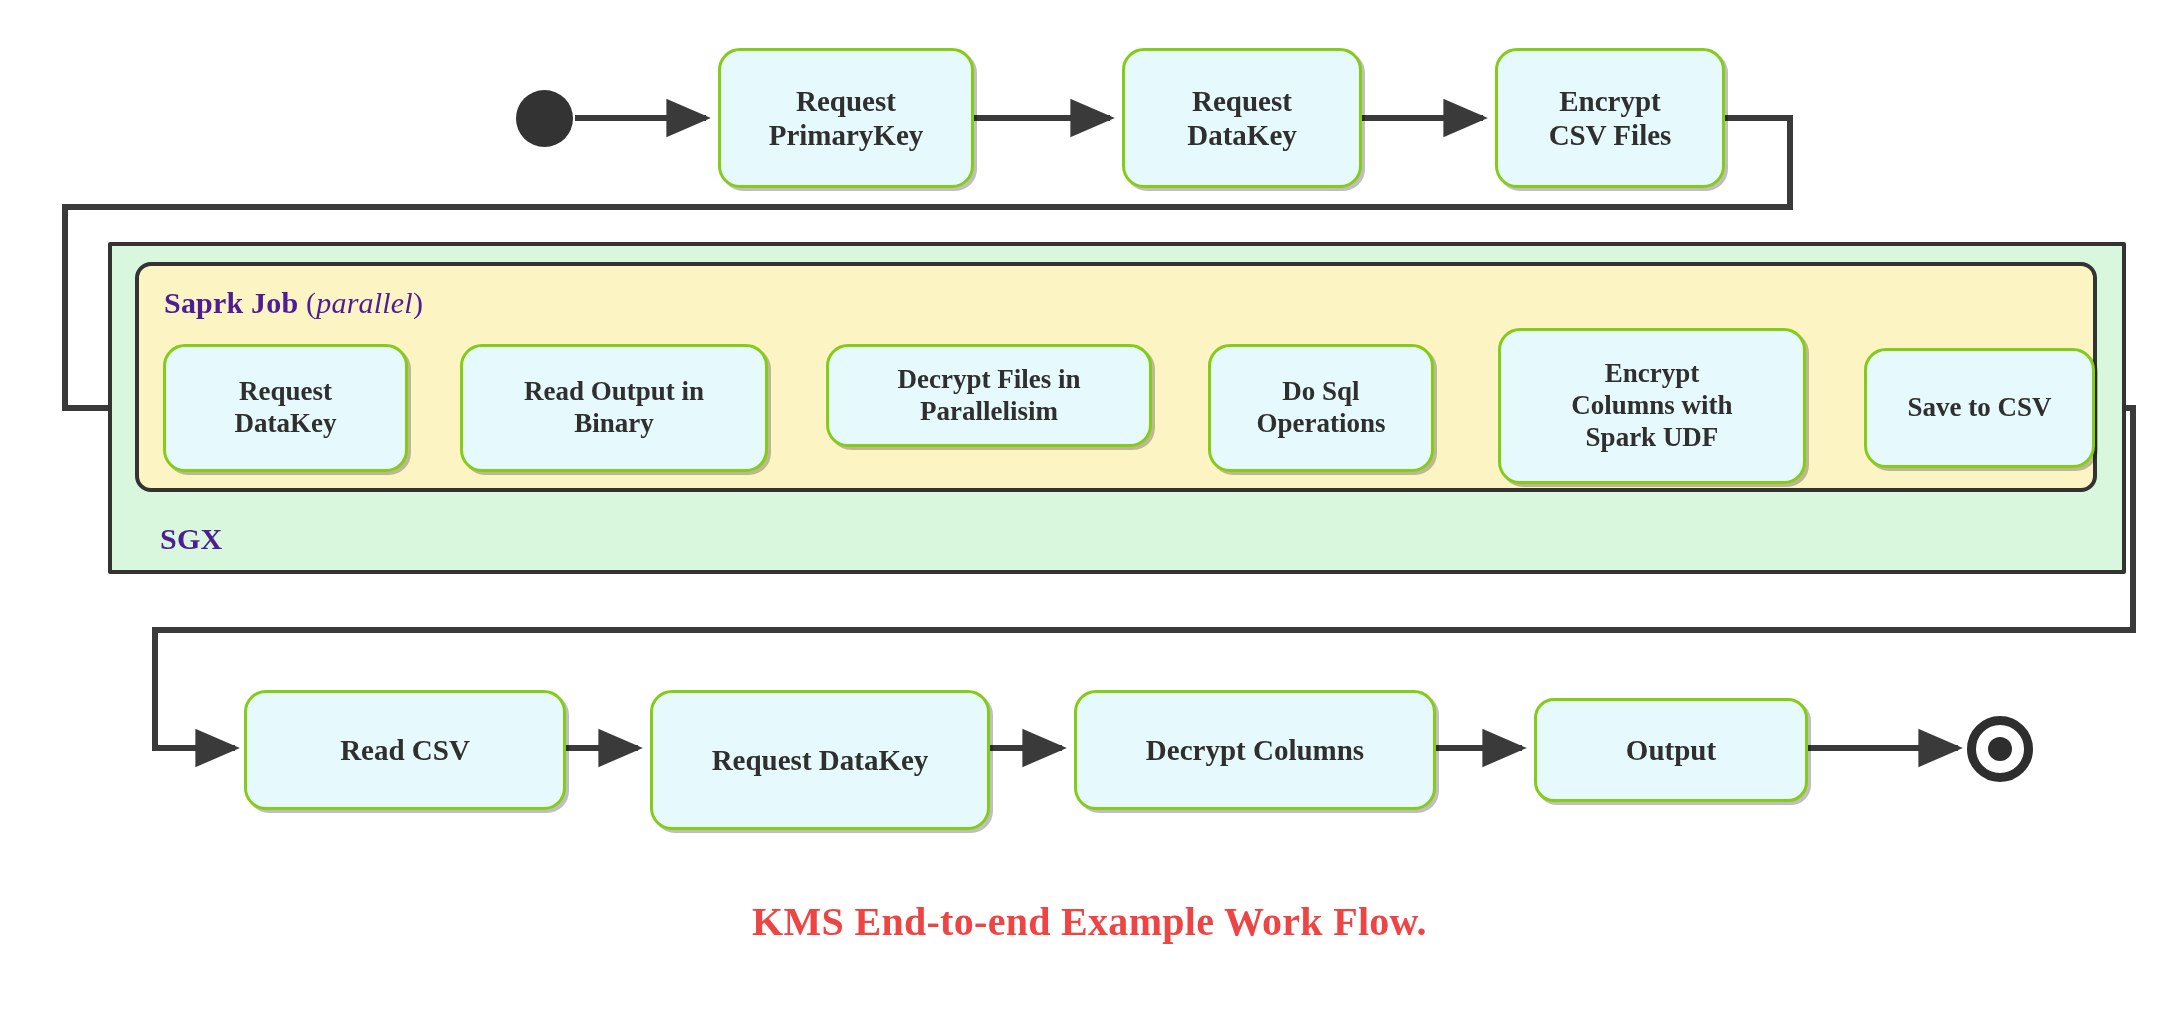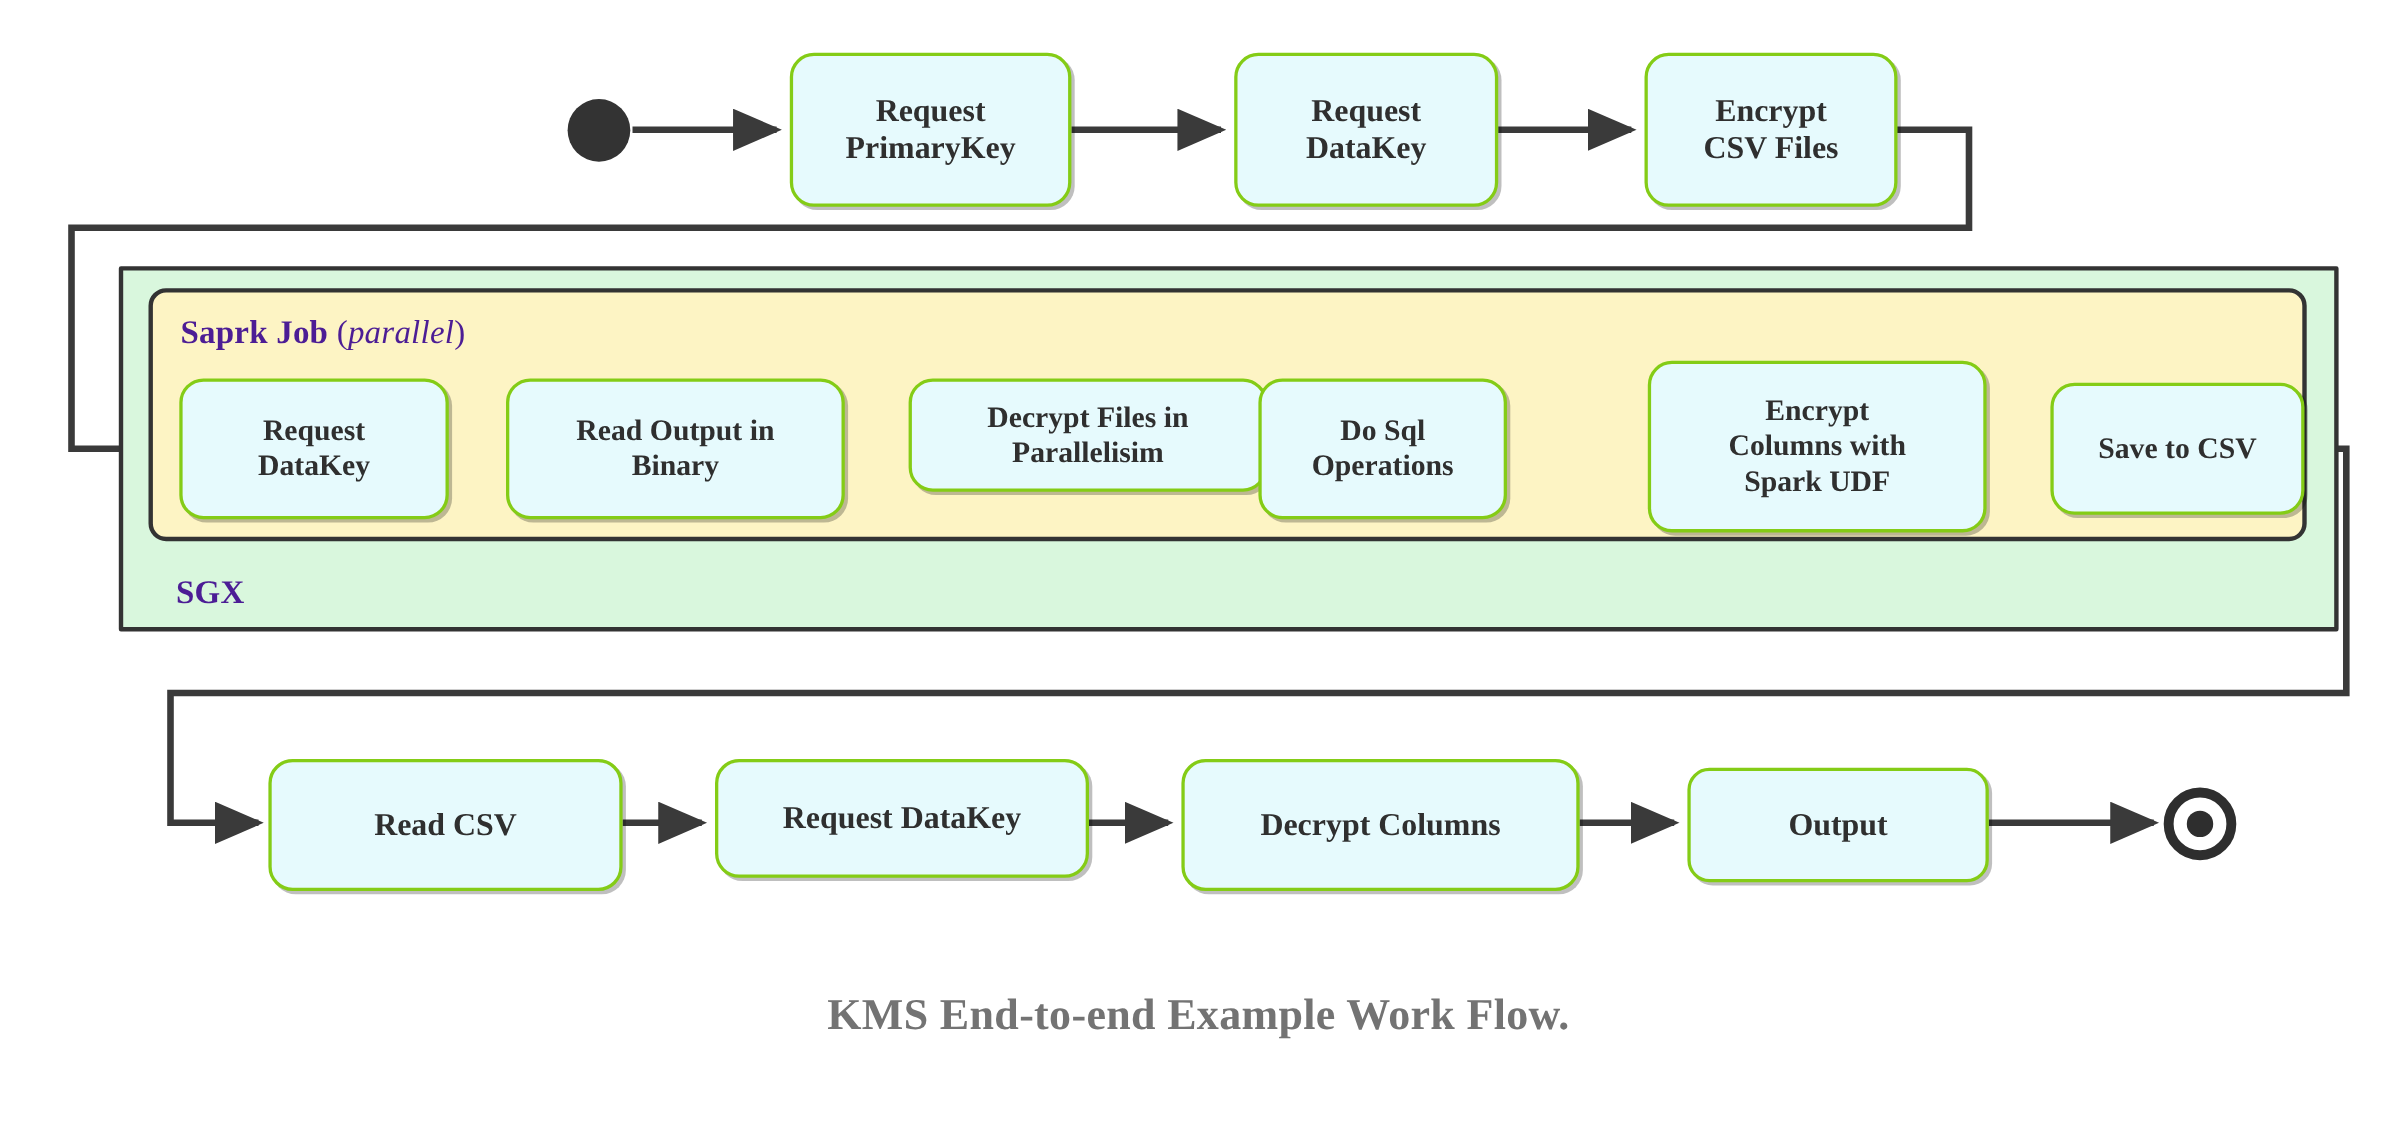--- a/index.html
+++ b/index.html
@@ -101,21 +101,21 @@
   }
 
   
   .caption {
     position: absolute;
     left: 0;
     width: 2179px;
     text-align: center;
     font-weight: bold;
     font-size: 40px;
-    color: #737373;
+    color: #ef4444;
     letter-spacing: .3px;
   }
 </style>
 </head>
 <body>
 
 <div id="canvas">
 
   <svg id="edges" viewBox="0 0 2179 1036" xmlns="http://www.w3.org/2000/svg">
     <defs>
@@ -196,21 +196,21 @@
     </span>
   </div>
 
   <div class="node" style="left:826px; top:344px; width:326px; height:103px; font-size:27px;">
     <span>
       <span>Decrypt Files in</span><br>
       <span>Parallelisim</span>
     </span>
   </div>
 
-  <div class="node" style="left:1144px; top:344px; width:226px; height:128px; font-size:27px;">
+  <div class="node" style="left:1208px; top:344px; width:226px; height:128px; font-size:27px;">
     <span>
       <span>Do Sql</span><br>
       <span>Operations</span>
     </span>
   </div>
 
   <div class="node" style="left:1498px; top:328px; width:308px; height:156px; font-size:27px;">
     <span>
       <span>Encrypt</span><br>
       <span>Columns with</span><br>
@@ -223,21 +223,21 @@
       <span>Save to CSV</span>
     </span>
   </div>
 
   <div class="node" style="left:244px; top:690px; width:322px; height:120px;">
     <span>
       <span>Read CSV</span>
     </span>
   </div>
 
-  <div class="node" style="left:650px; top:690px; width:340px; height:108px;text-align:center;">
+  <div class="node" style="left:650px; top:690px; width:340px; height:140px;text-align:center;">
     <span>
       <span>Request DataKey</span>
     </span>
   </div>
 
   <div class="node" style="left:1074px; top:690px; width:362px; height:120px;">
     <span>
       <span>Decrypt Columns</span>
     </span>
   </div>

